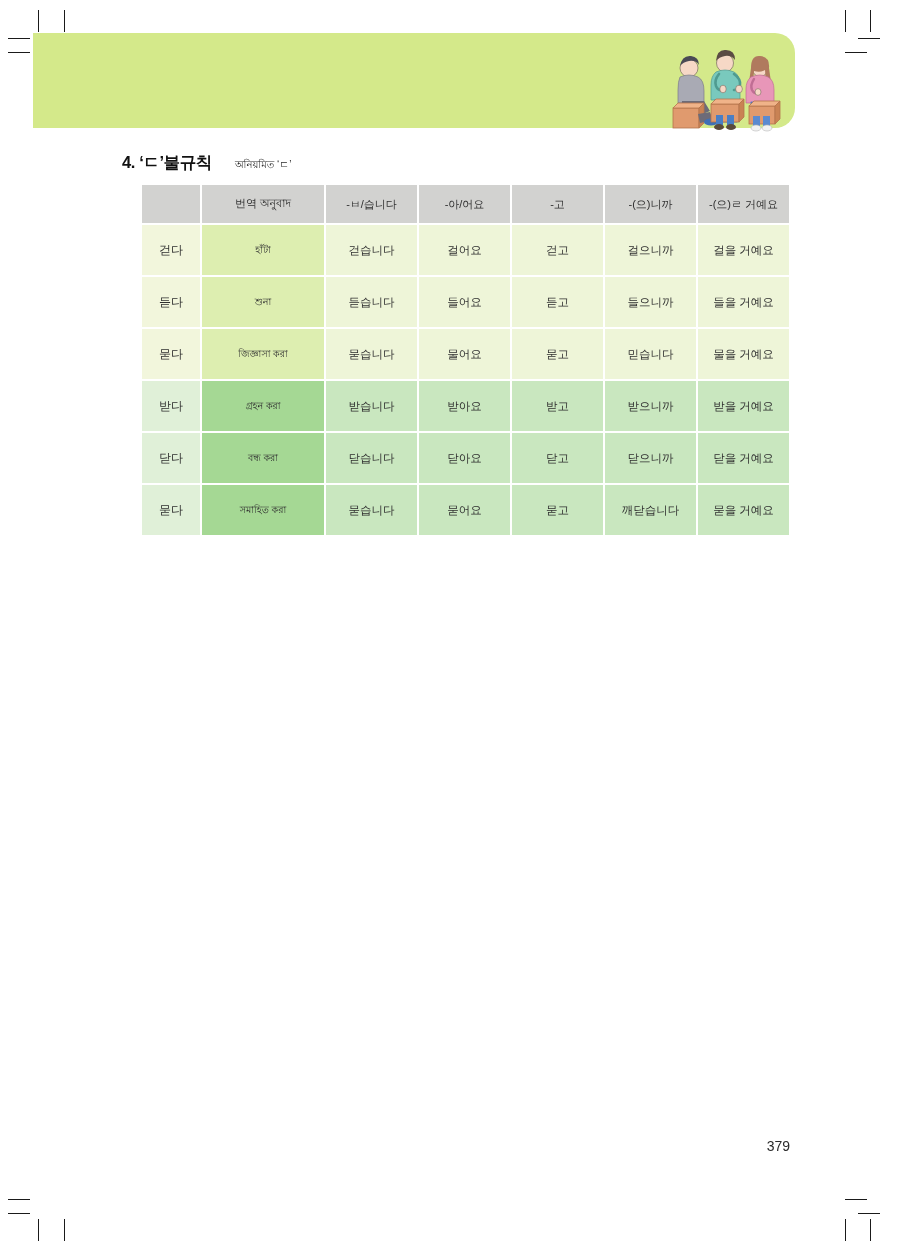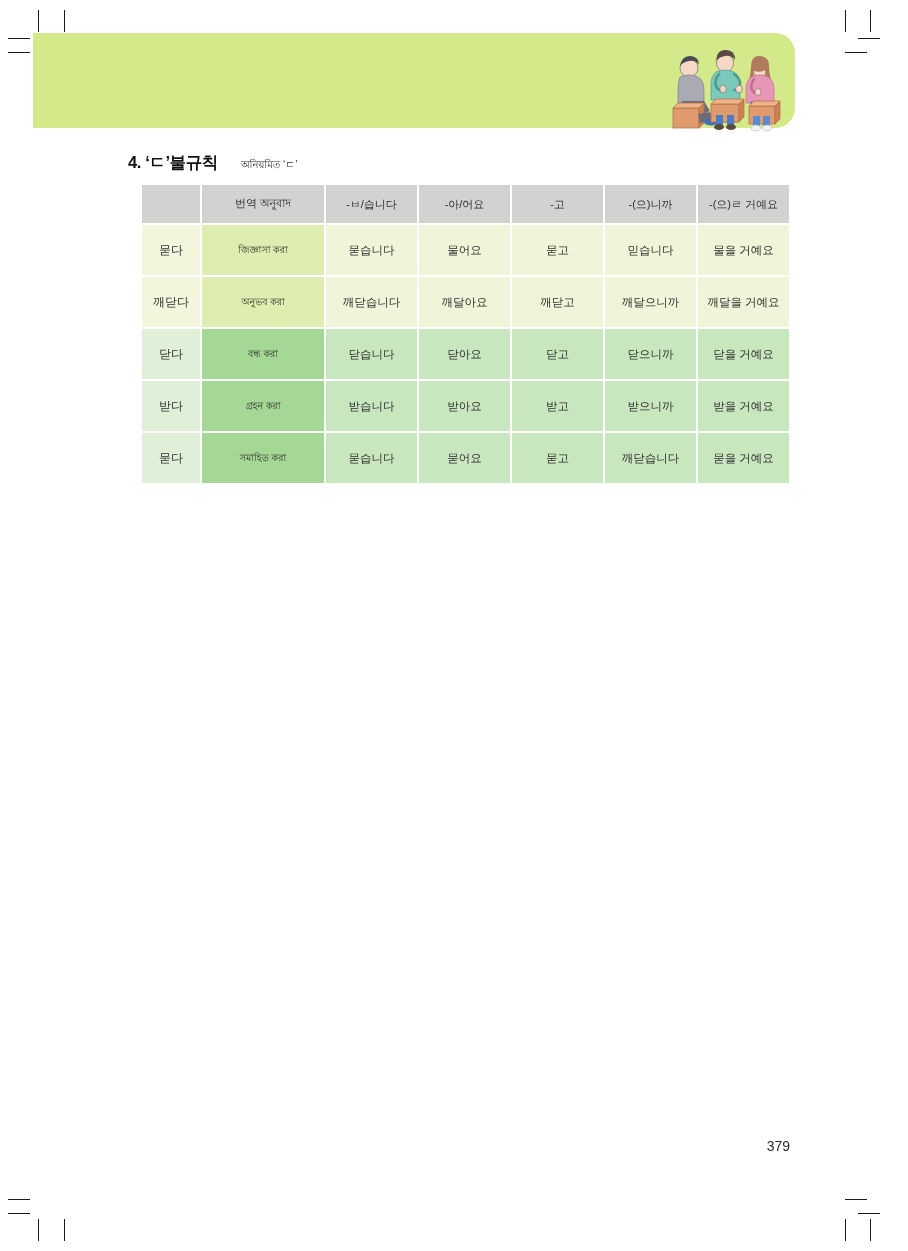--- a/index.html
+++ b/index.html
@@ -55,21 +55,21 @@
     position: absolute;
     right: 8px;
     bottom: -6px;
     width: 128px;
     height: 88px;
   }
 
   
   #section-title {
     position: absolute;
-    left: 128px;
+    left: 122px;
     top: 152px;
     display: flex;
     align-items: baseline;
     gap: 11px;
   }
   #section-title .ko {
     font-size: 16.5px;
     font-weight: bold;
     color: #111111;
     letter-spacing: -0.4px;
@@ -223,56 +223,65 @@
       <th>번역 অনুবাদ</th>
       <th>-ㅂ/습니다</th>
       <th>-아/어요</th>
       <th>-고</th>
       <th>-(으)니까</th>
       <th>-(으)ㄹ 거예요</th>
     </tr>
   </thead>
   <tbody id="conj-body">
       <tr class="irregular">
+        <td class="word">걷다</td>
+        <td class="trans">হাঁটা</td>
+        <td class="conj">걷습니다</td>
+        <td class="conj">걸어요</td>
+        <td class="conj">걷고</td>
+        <td class="conj">걸으니까</td>
+        <td class="conj">걸을 거예요</td>
+      </tr>
+      <tr class="irregular">
+        <td class="word">듣다</td>
+        <td class="trans">শুনা</td>
+        <td class="conj">듣습니다</td>
+        <td class="conj">들어요</td>
+        <td class="conj">듣고</td>
+        <td class="conj">들으니까</td>
+        <td class="conj">들을 거예요</td>
+      </tr>
+      <tr class="irregular">
         <td class="word">묻다</td>
         <td class="trans">জিজ্ঞাসা করা</td>
         <td class="conj">묻습니다</td>
         <td class="conj">물어요</td>
         <td class="conj">묻고</td>
         <td class="conj">믿습니다</td>
         <td class="conj">물을 거예요</td>
       </tr>
-      <tr class="irregular">
-        <td class="word">깨닫다</td>
-        <td class="trans">অনুভব করা</td>
-        <td class="conj">깨닫습니다</td>
-        <td class="conj">깨달아요</td>
-        <td class="conj">깨닫고</td>
-        <td class="conj">깨달으니까</td>
-        <td class="conj">깨달을 거예요</td>
+      <tr class="regular">
+        <td class="word">받다</td>
+        <td class="trans">গ্রহন করা</td>
+        <td class="conj">받습니다</td>
+        <td class="conj">받아요</td>
+        <td class="conj">받고</td>
+        <td class="conj">받으니까</td>
+        <td class="conj">받을 거예요</td>
       </tr>
       <tr class="regular">
         <td class="word">닫다</td>
         <td class="trans">বন্ধ করা</td>
         <td class="conj">닫습니다</td>
         <td class="conj">닫아요</td>
         <td class="conj">닫고</td>
         <td class="conj">닫으니까</td>
         <td class="conj">닫을 거예요</td>
       </tr>
       <tr class="regular">
-        <td class="word">받다</td>
-        <td class="trans">গ্রহন করা</td>
-        <td class="conj">받습니다</td>
-        <td class="conj">받아요</td>
-        <td class="conj">받고</td>
-        <td class="conj">받으니까</td>
-        <td class="conj">받을 거예요</td>
-      </tr>
-      <tr class="regular">
         <td class="word">묻다</td>
         <td class="trans">সমাহিত করা</td>
         <td class="conj">묻습니다</td>
         <td class="conj">묻어요</td>
         <td class="conj">묻고</td>
         <td class="conj">깨닫습니다</td>
         <td class="conj">묻을 거예요</td>
       </tr>
     </tbody>
 </table>

